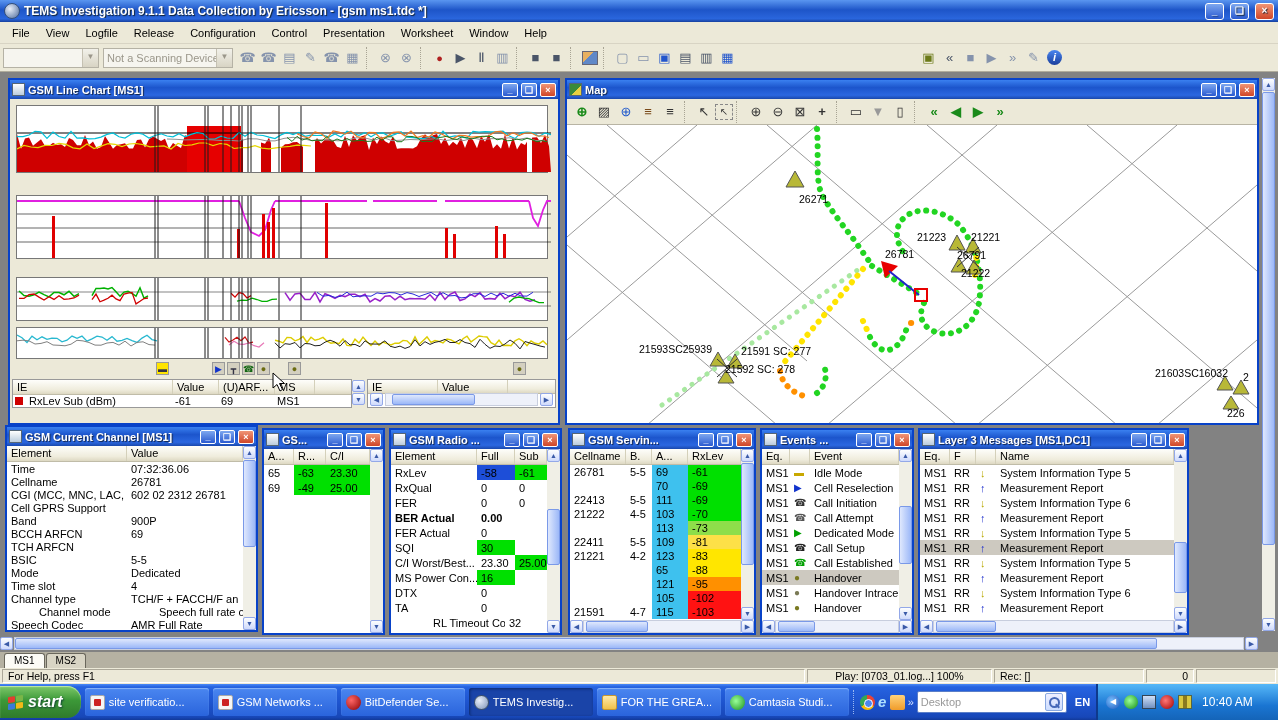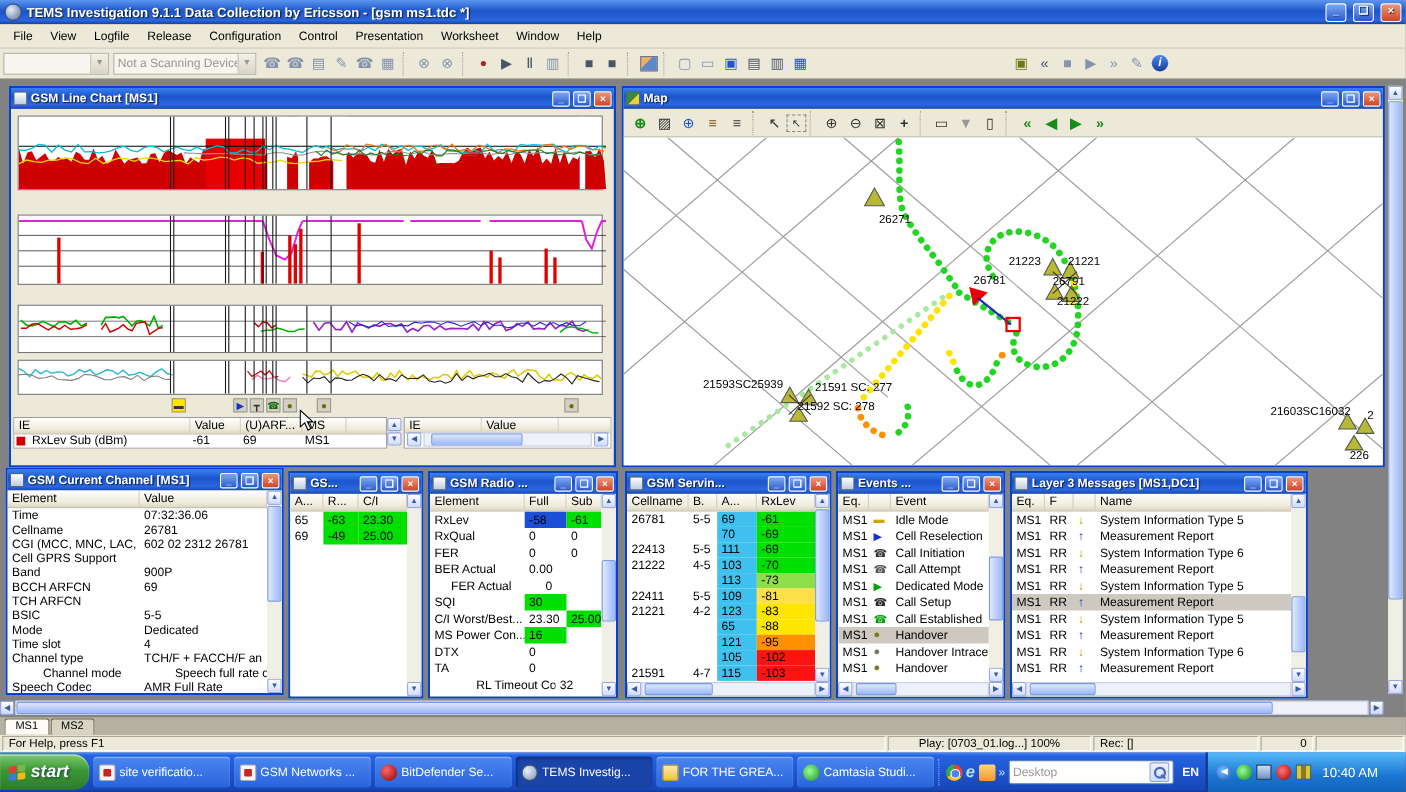--- a/index.html
+++ b/index.html
@@ -604,26 +604,26 @@
                 <div class="lvr" style="height: 15px;">
                   <span style="width: 86px;">RxQual</span>
                   <span style="width: 38px;">0</span>
                   <span style="flex: 1 1 0%;">0</span>
                 </div>
                 <div class="lvr" style="height: 15px;">
                   <span style="width: 86px;">FER</span>
                   <span style="width: 38px;">0</span>
                   <span style="flex: 1 1 0%;">0</span>
                 </div>
-                <div class="lvr" style="height: 15px;">
+                <div class="lvr" style="height: 15px; font-weight: bold;">
                   <span style="width: 86px;">BER Actual</span>
                   <span style="width: 38px;">0.00</span>
                   <span style="flex: 1 1 0%;"></span>
                 </div>
-                <div class="lvr" style="height: 15px; margin-left: 15px;">
+                <div class="lvr" style="height: 15px;">
                   <span style="width: 86px;">FER Actual</span>
                   <span style="width: 38px;">0</span>
                   <span style="flex: 1 1 0%;"></span>
                 </div>
                 <div class="lvr" style="height: 15px;">
                   <span style="width: 86px;">SQI</span>
                   <span style="width: 38px; background: rgb(0, 224, 0);">30</span>
                   <span style="flex: 1 1 0%;"></span>
                 </div>
                 <div class="lvr" style="height: 15px;">

